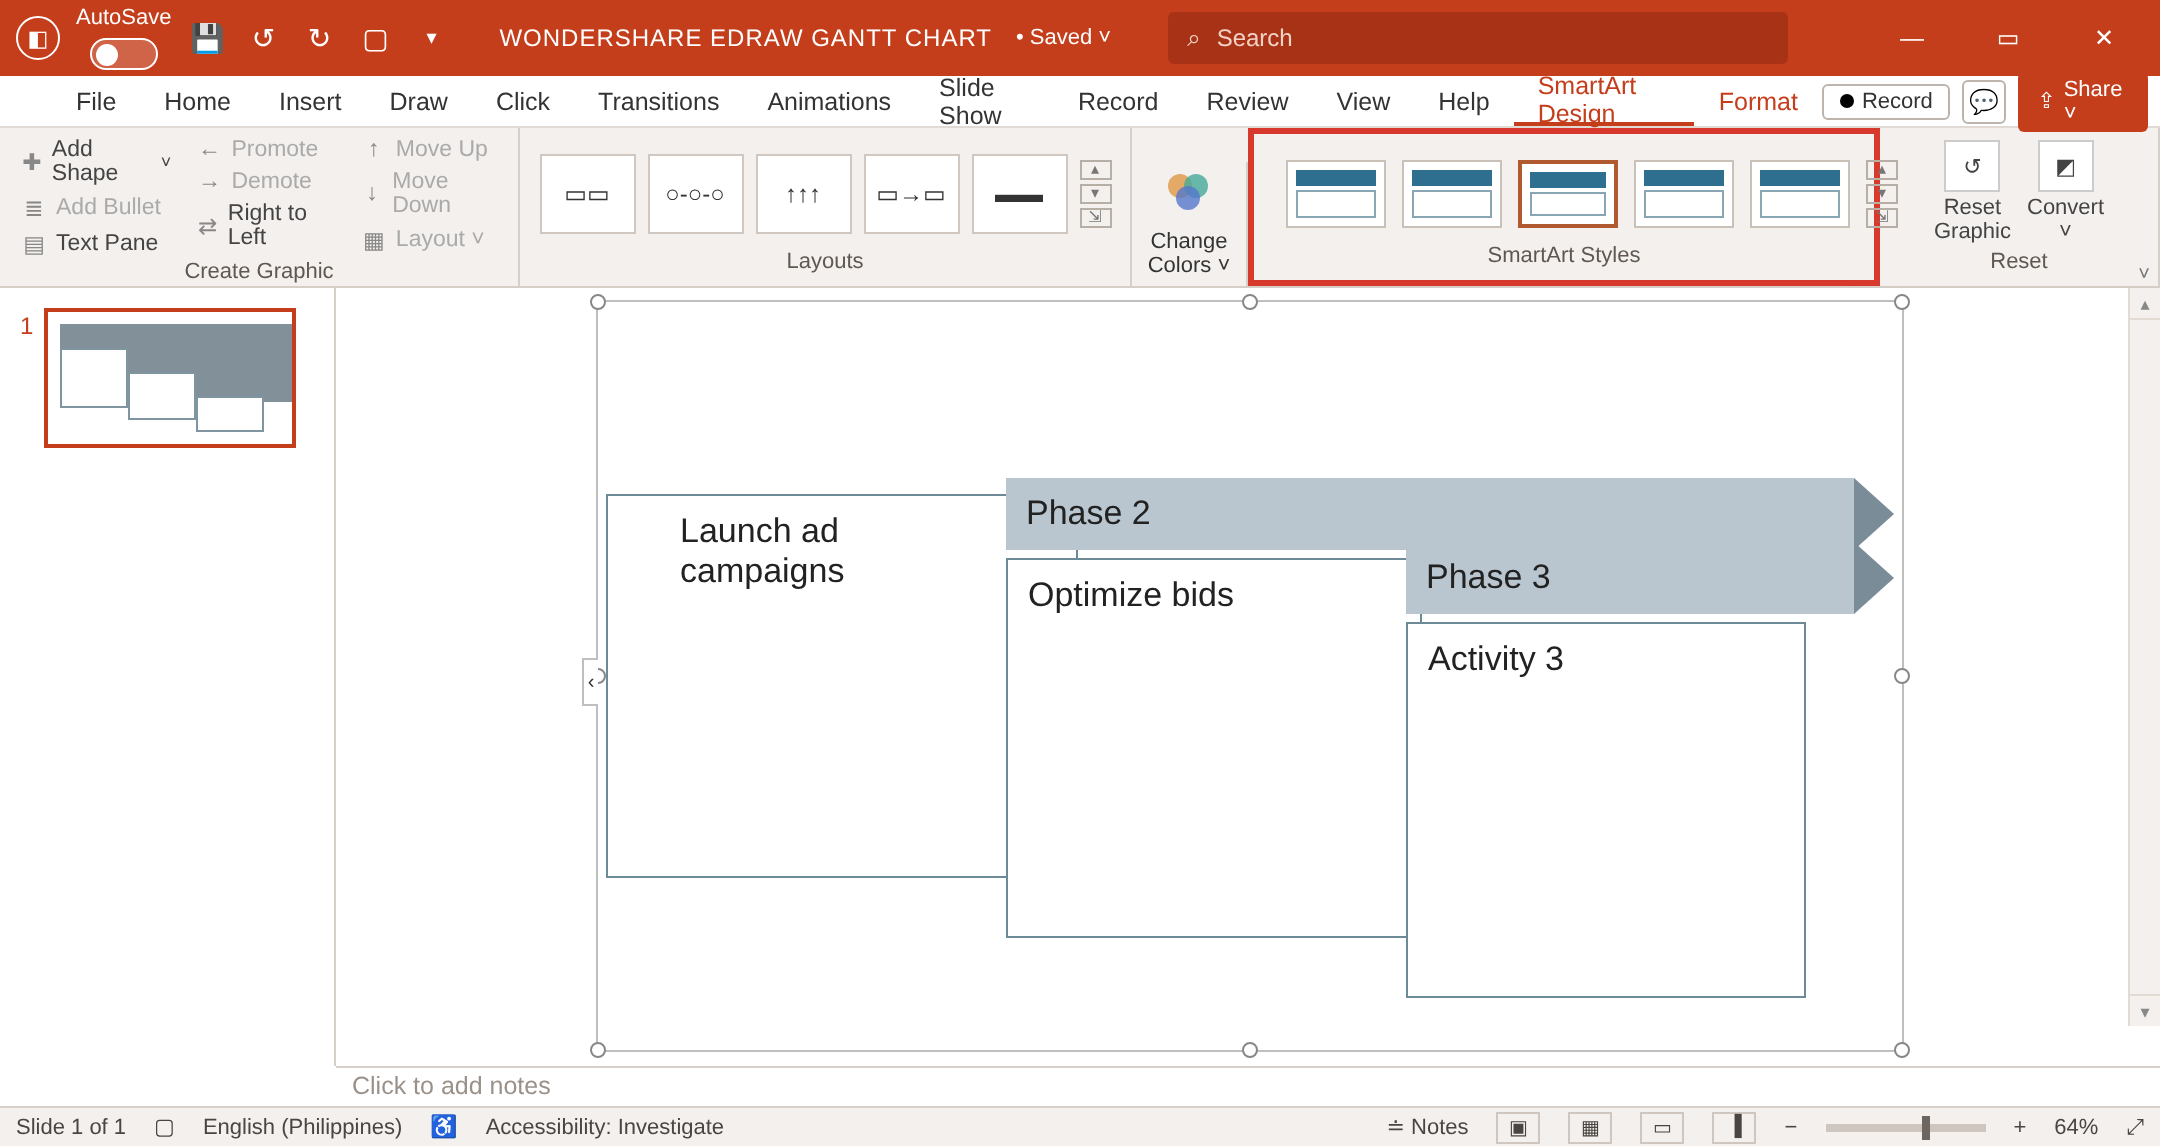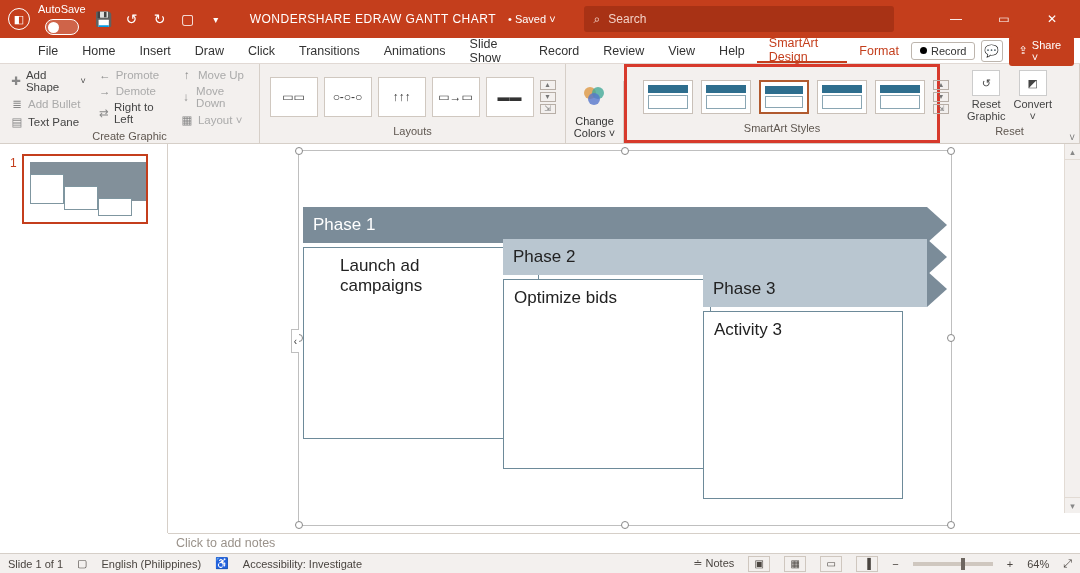--- a/index.html
+++ b/index.html
@@ -307,23 +307,20 @@
       <div class="handle" style="left:-4px;top:-4px;"></div>
       <div class="handle" style="left:50%;top:-4px;margin-left:-4px;"></div>
       <div class="handle" style="right:-4px;top:-4px;"></div>
       <div class="handle" style="left:-4px;top:50%;margin-top:-4px;"></div>
       <div class="handle" style="right:-4px;top:50%;margin-top:-4px;"></div>
       <div class="handle" style="left:-4px;bottom:-4px;"></div>
       <div class="handle" style="left:50%;bottom:-4px;margin-left:-4px;"></div>
       <div class="handle" style="right:-4px;bottom:-4px;"></div>
       <div class="sel-tab">‹</div>
 
-      <div class="phase-arrow" style="left:4px;top:56px;right:24px;">
-          <span>Phase 1</span>
-        </div>
       <div class="phase-box" style="left:4px;top:96px;width:236px;height:192px;white-space:pre;padding-left:36px;">Launch ad
 campaigns</div>
 
       <div class="phase-arrow" style="left:204px;top:88px;right:24px;color:#222;background:#b9c6d0;">
           <span>Phase 2</span>
         </div>
       <div class="phase-box" style="left:204px;top:128px;width:208px;height:190px;">Optimize bids</div>
 
       <div class="phase-arrow" style="left:404px;top:120px;right:24px;color:#222;background:#b9c6d0;">
           <span>Phase 3</span>

